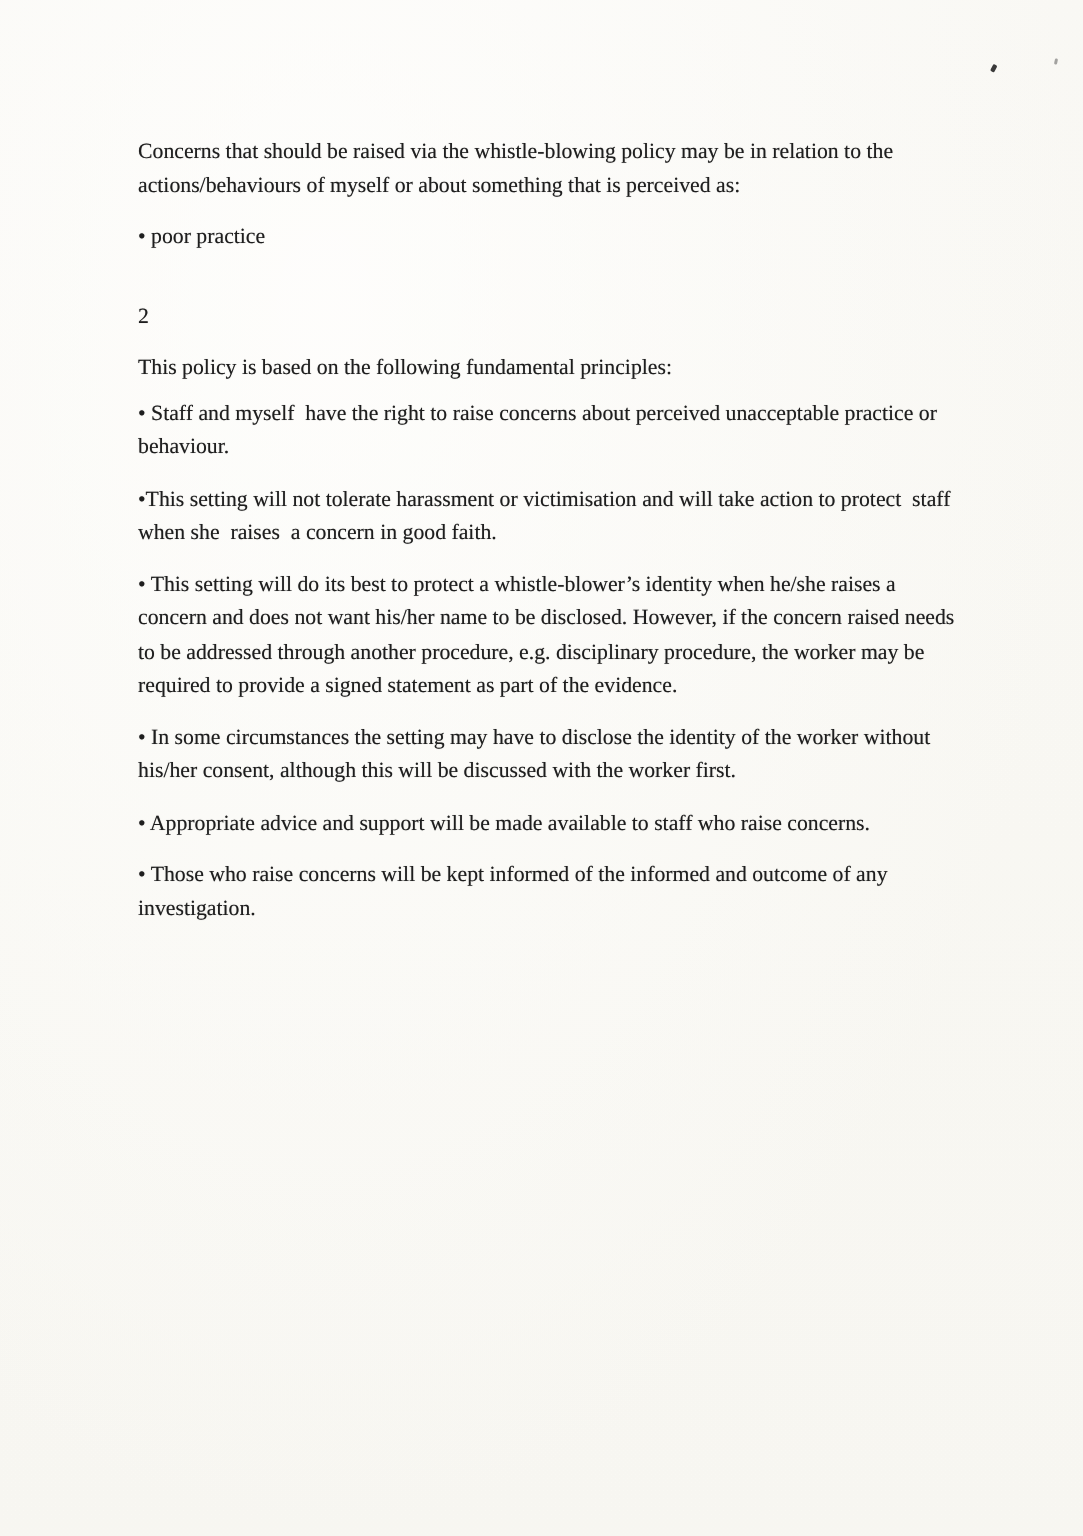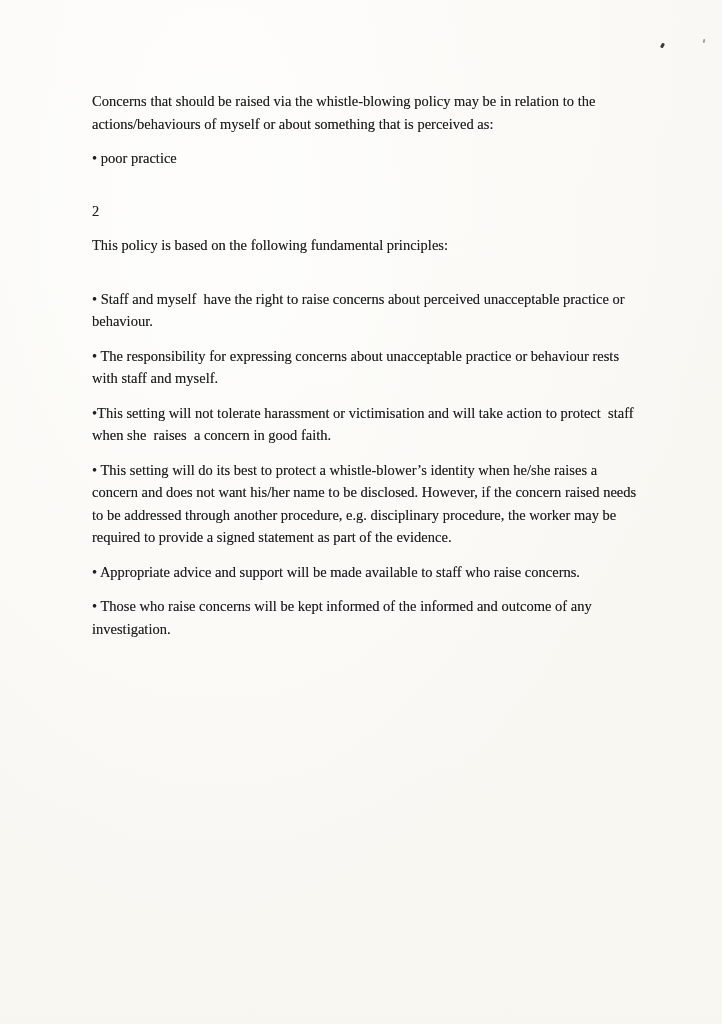--- a/index.html
+++ b/index.html
@@ -34,21 +34,21 @@
     text-shadow: 0 0 0.5px rgba(40,40,40,0.55);
   }
   .para {
     margin: 0 0 12px 0;
     white-space: pre-wrap;
   }
   .page-num {
     margin-top: 30px;
   }
   .principles-intro {
-    margin-bottom: 31px;
+    margin-bottom: 8px;
   }
   .heading {
     font-weight: 700;
     margin-top: 36px;
     margin-bottom: 0;
   }
   .ink-speck {
     position: absolute;
     background: #3a3a3a;
     border-radius: 1px;
@@ -81,21 +81,21 @@
 
     <p class="para">Concerns that should be raised via the whistle-blowing policy may be in relation to the actions/behaviours of myself or about something that is perceived as:</p>
 
     <p class="para">• poor practice</p>
 
     <p class="para page-num">2</p>
 
     <p class="para principles-intro">This policy is based on the following fundamental principles:</p>
 
     <p class="para">• Staff and myself  have the right to raise concerns about perceived unacceptable practice or behaviour.</p>
-    <p class="para">• The responsibility for expressing concerns about unacceptable practice or behaviour rests with staff and myself.</p>
     <p class="para">•This setting will not tolerate harassment or victimisation and will take action to protect  staff when she  raises  a concern in good faith.</p>
     <p class="para">• This setting will do its best to protect a whistle-blower’s identity when he/she raises a concern and does not want his/her name to be disclosed. However, if the concern raised needs to be addressed through another procedure, e.g. disciplinary procedure, the worker may be required to provide a signed statement as part of the evidence.</p>
+    <p class="para">• In some circumstances the setting may have to disclose the identity of the worker without his/her consent, although this will be discussed with the worker first.</p>
     <p class="para">• Appropriate advice and support will be made available to staff who raise concerns.</p>
     <p class="para">• Those who raise concerns will be kept informed of the informed and outcome of any investigation.</p>
 
 
   </div>
 </div>
 
 </body></html>

